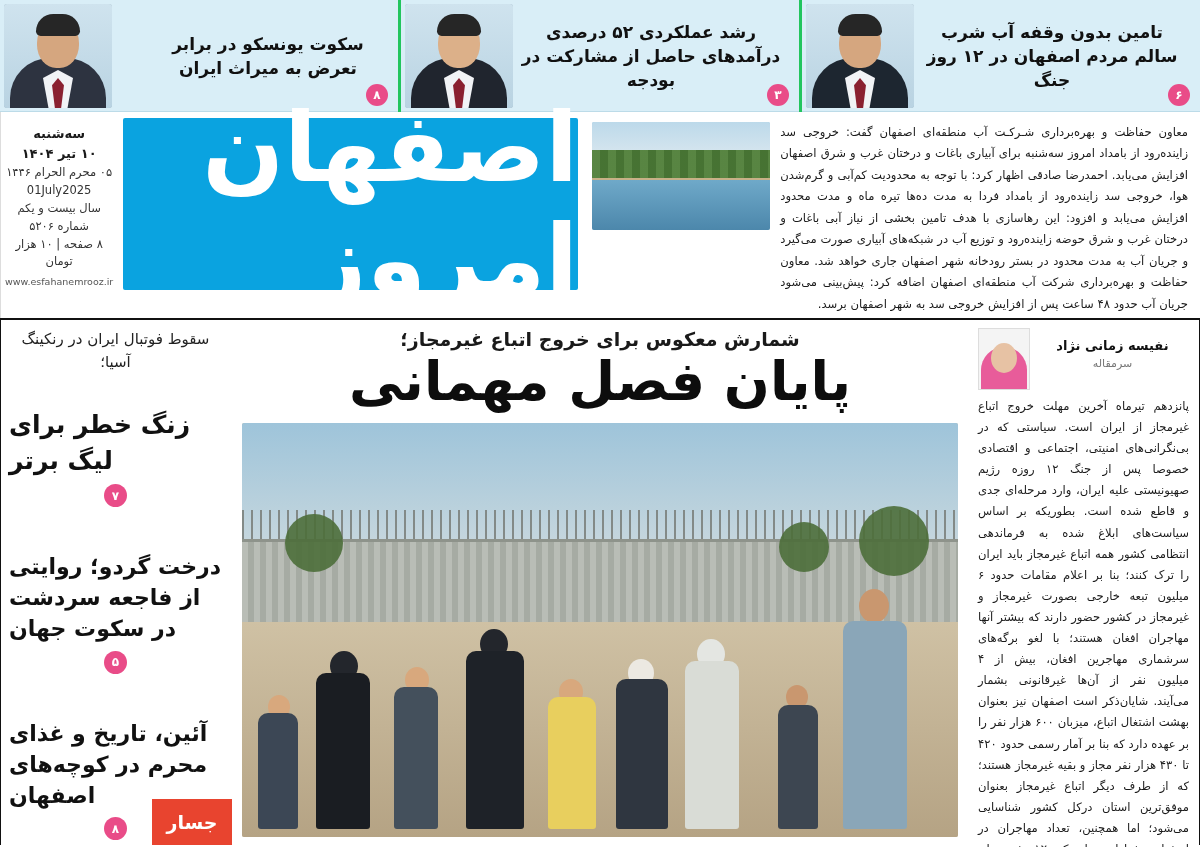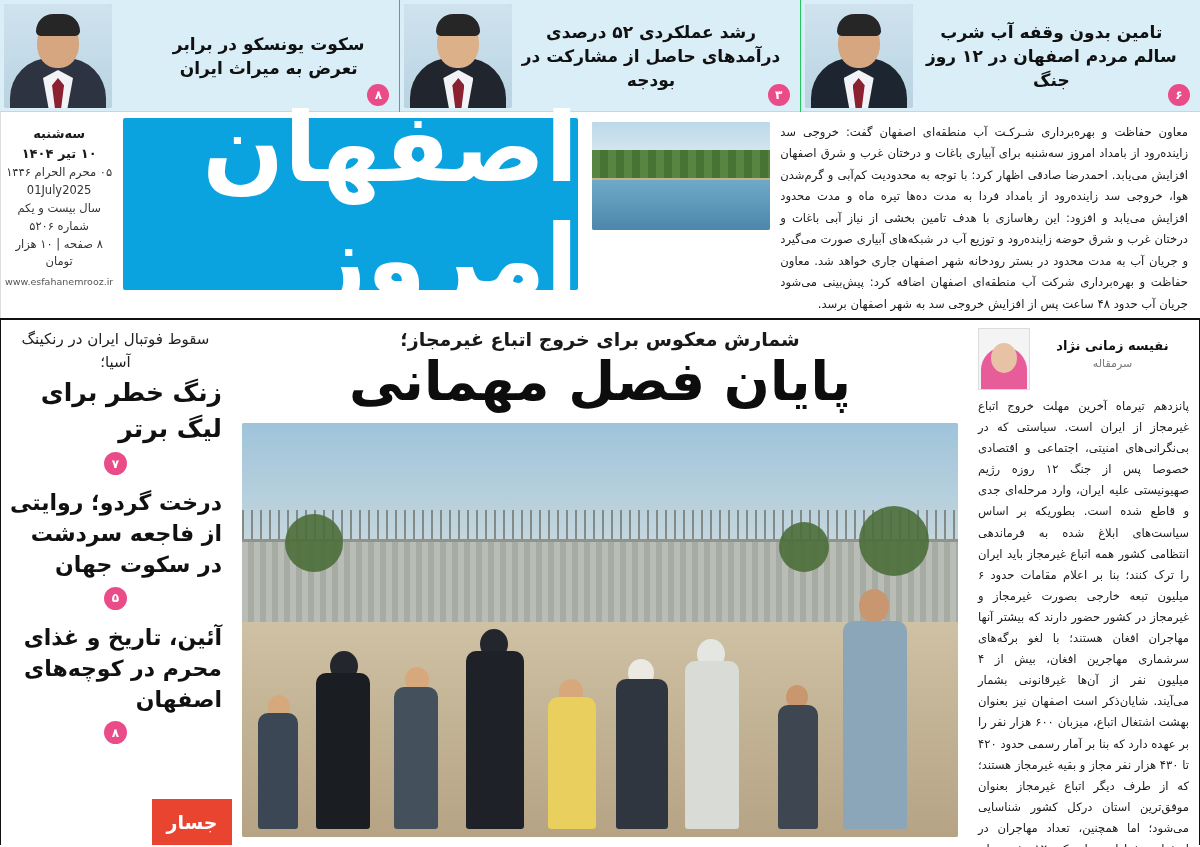--- a/index.html
+++ b/index.html
@@ -25,21 +25,21 @@
     border-bottom: 1px solid #bcdbe8;
   }
   .teaser {
     position: relative;
     flex: 1 1 0;
     height: 112px;
     display: flex;
     flex-direction: row-reverse;
     align-items: center;
     padding: 4px 10px 4px 4px;
-    border-left: 1px solid #22c55e;
+    border-left: 3px solid #22c55e;
     overflow: hidden;
   }
   .teaser:last-child { border-left: none; gap: 36px; }
   .teaser-text {
     flex: 1 1 auto;
     text-align: center;
     font-weight: bold;
     font-size: 17px;
     line-height: 1.42;
     color: #111;
@@ -184,21 +184,21 @@
     border-left: 1px solid #111;
     display: flex; flex-direction: column;
     position: relative;
   }
   .sidebar-kicker {
     font-size: 15px;
     color: #222;
     text-align: center;
     line-height: 1.5;
   }
-  .sidebar-item { text-align: right; padding: 2px 0 4px; }
+  .sidebar-item { text-align: left; padding: 2px 0 4px; margin-top: 32px; }
   .sidebar-title {
     font-size: 25px;
     font-weight: bold;
     line-height: 1.42;
     color: #111;
   }
   .sidebar-title.sm { font-size: 22px; }
   .sidebar-sub {
     font-size: 15px;
     color: #222;

